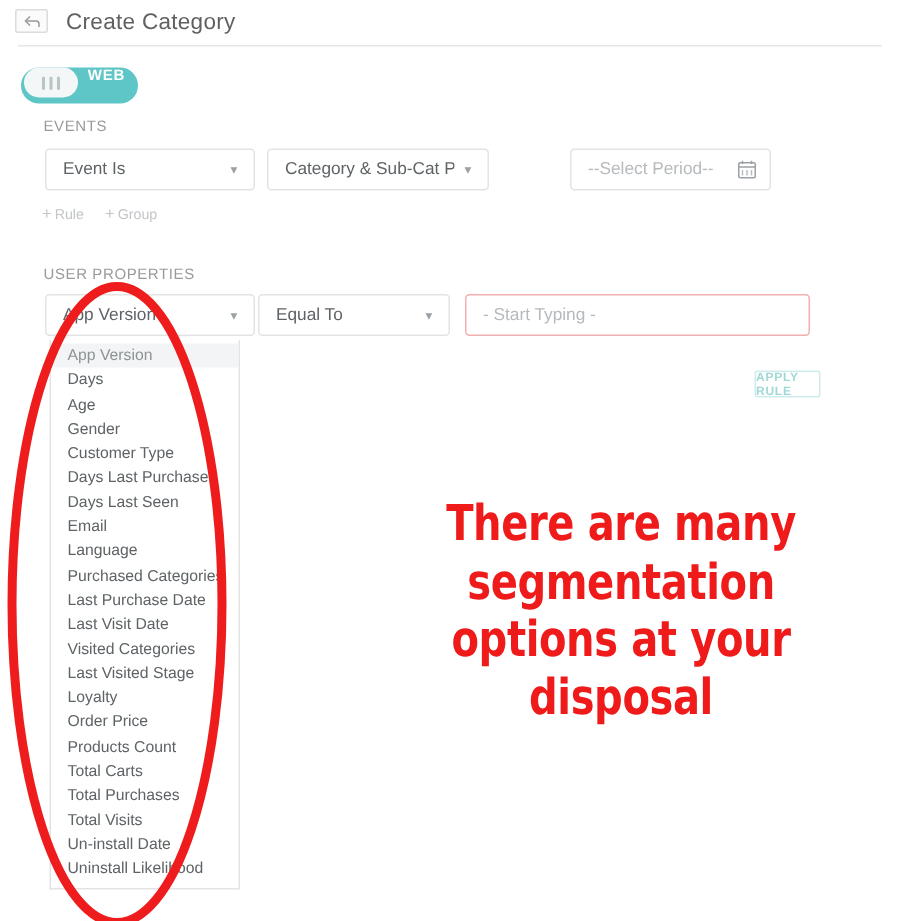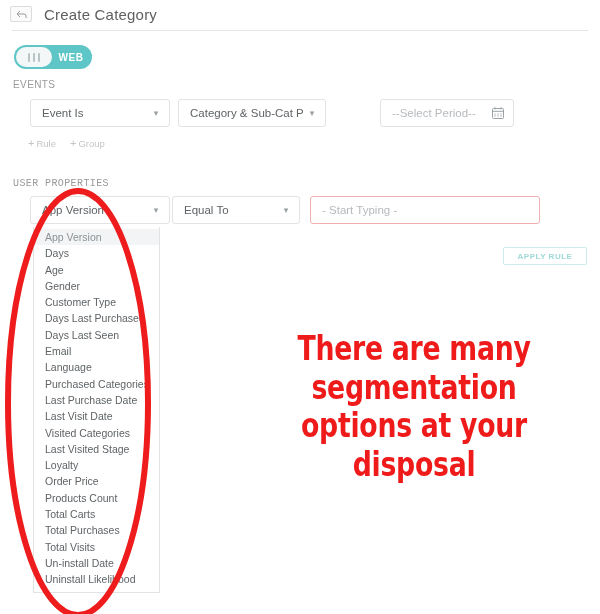--- a/index.html
+++ b/index.html
@@ -55,21 +55,20 @@
 
   
   .toggle {
     position: absolute;
     left: 14px; top: 45px;
     width: 78px;
     height: 24px;
     border-radius: 14px;
     background: #5ec6c6;
     display: flex;
-    align-items: center;
     cursor: pointer;
     box-sizing: border-box;
   }
   .toggle-knob {
     width: 36px;
     height: 20px;
     margin-left: 2px;
     border-radius: 12px;
     background: #f3f7f7;
     display: flex;
@@ -93,23 +92,24 @@
     letter-spacing: .6px;
     padding-right: 2px;
   }
 
   
   .section-label {
     position: absolute;
     font-size: 10px;
     color: #9a9a9a;
     letter-spacing: .4px;
+    margin-left: 16px;
   }
   #events-label { left: 13px; top: 79px; }
-  #userprops-label { left: 13px; top: 178px; font-family: Liberation Mono, monospace; }
+  #userprops-label { left: 13px; top: 178px; }
 
   
   .field {
     position: absolute;
     box-sizing: border-box;
     border: 1px solid #e3e3e3;
     border-radius: 3px;
     background: #ffffff;
     height: 28px;
     display: flex;
@@ -163,21 +163,21 @@
     align-items: center;
     gap: 2px;
     cursor: pointer;
   }
   .add-link .plus { font-size: 11px; line-height: 1; }
 
   
   #apply-rule {
     position: absolute;
     left: 503px; top: 247px;
-    width: 84px; height: 18px;
+    width: 44px; height: 18px;
     box-sizing: border-box;
     border: 1px solid #cdeceb;
     border-radius: 2px;
     background: #ffffff;
     color: #9fd9d7;
     font-size: 8px;
     font-weight: bold;
     letter-spacing: .5px;
     display: flex;
     align-items: center;

